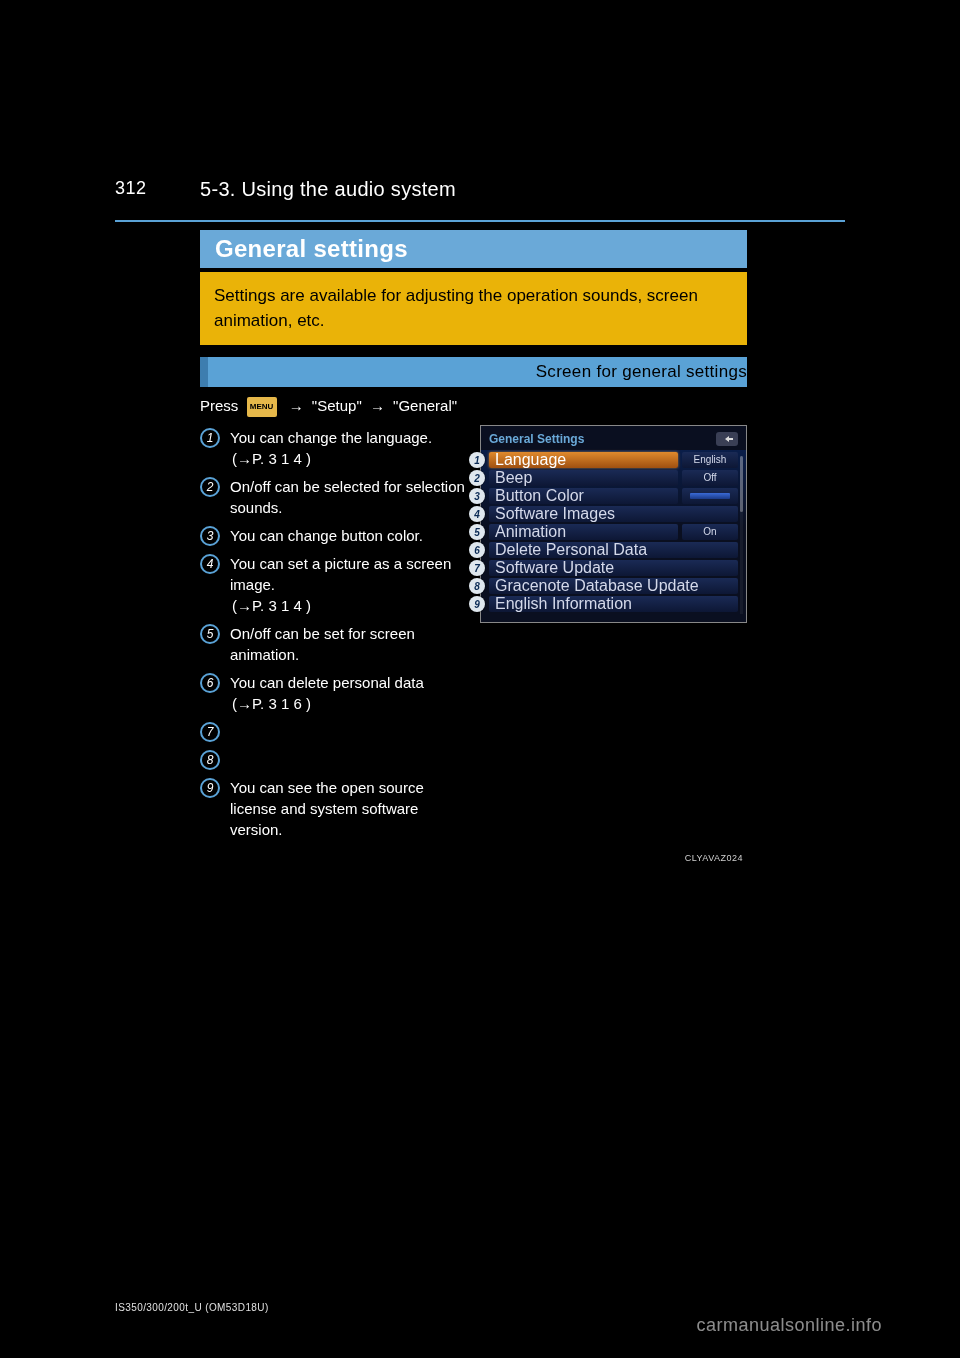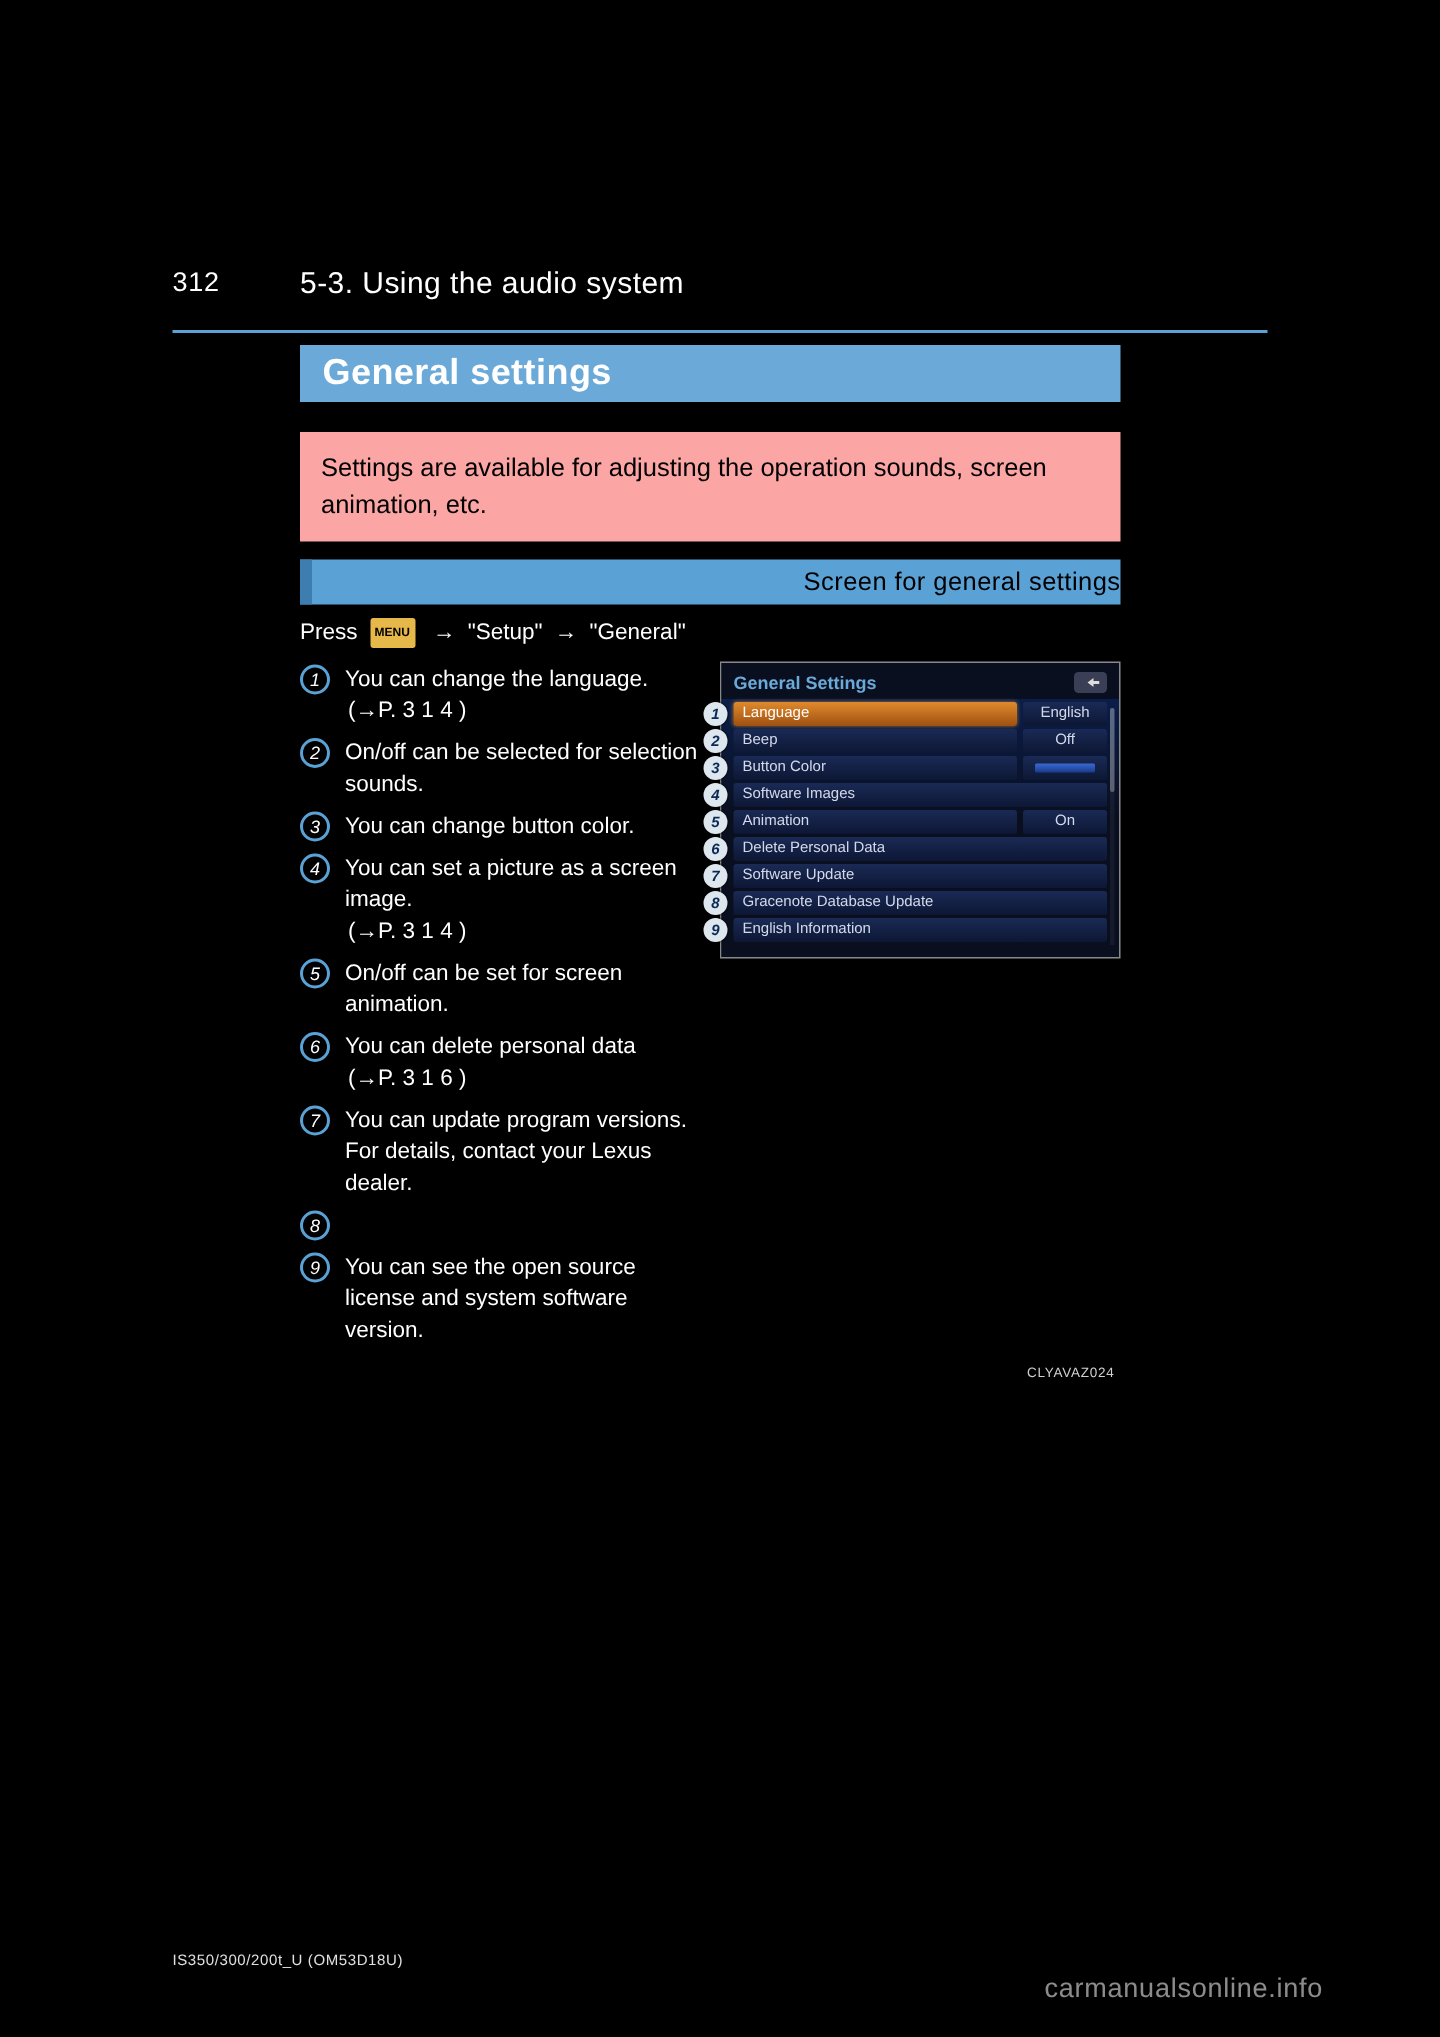--- a/index.html
+++ b/index.html
@@ -55,26 +55,26 @@
     align-items: center;
     padding-left: 15px;
   }
   .title-bar .title {
     color: #fff;
     font-size: 24px;
     font-weight: 600;
     letter-spacing: 0.3px;
   }
   .intro-box {
-    background: #fca5a5;
+    background: #eab308;
     color: #000;
     padding: 12px 14px;
     font-size: 17px;
     line-height: 1.45;
-    margin-top: 20px;
+    margin-top: 4px;
   }
   .section-bar {
     margin-top: 12px;
     background: #5aa2d6;
     height: 30px;
     display: flex;
     align-items: center;
     padding-left: 10px;
     position: relative;
     justify-content: flex-end;
@@ -208,21 +208,21 @@
     display: flex; align-items: center; justify-content: center;
     box-shadow: 0 0 0 1px rgba(0,0,0,.3);
     font-style: italic;
   }
   .srow .btn-label {
     flex: 1;
     height: 16px;
     background: linear-gradient(180deg, #1a2a55 0%, #0d1735 100%);
     border-radius: 2px;
     color: #d4d9ea;
-    font-size: 10px;
+    font-size: 16px;
     line-height: 16px;
     padding: 0 6px;
     white-space: nowrap;
     overflow: hidden;
   }
   .srow.first .btn-label {
     background: linear-gradient(180deg, #e08a2d 0%, #a05010 100%);
     color: #fff;
     box-shadow: 0 0 3px rgba(255,170,60,.6);
   }
@@ -350,21 +350,20 @@
         <div class="item">
           <span class="circled-num">6</span>
           <span class="item-text">
             <span>You can delete personal data</span>
             <span class="ref">(→P.  3 1 6 )</span>
           </span>
         </div>
 
         <div class="item">
           <span class="circled-num">7</span>
-          <span class="item-text">You can update program versions. For details, contact your Lexus dealer.</span>
         </div>
 
         <div class="item">
           <span class="circled-num">8</span>
         </div>
 
         <div class="item">
           <span class="circled-num">9</span>
           <span class="item-text">You can see the open source license and system software version.</span>
         </div>

